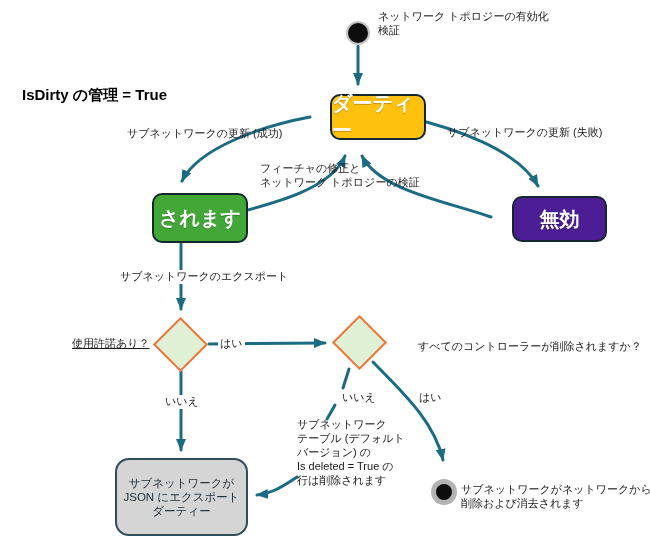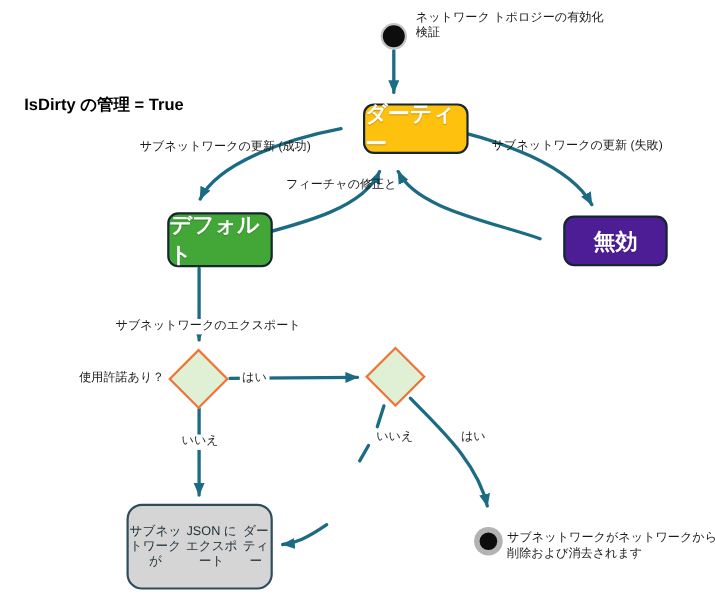--- a/index.html
+++ b/index.html
@@ -14,21 +14,21 @@
            text-shadow:0 1px 1px rgba(0,0,0,.25);margin-left:20px; }
   .state.dirty   { left:310px; top:94px;  width:96px; height:46px; background:#fec10d; }
   .state.clean   { left:132px; top:193px; width:96px; height:50px; background:#43a738; }
   .state.invalid { left:492px; top:196px; width:95px; height:46px; background:#4c1d95; }
   .diamond { position:absolute; z-index:2; width:39px; height:39px; transform:rotate(45deg);
              background:#dff0d5; border:2px solid #f07438; }
   .diamond.d1 { left:161px; top:325px; }
   .diamond.d2 { left:340px; top:323px; }
   .graybox { position:absolute; z-index:2; left:115px; top:458px; width:133px; height:78px;
              background:#d5d5d5; border:2px solid #2e4d5c; border-radius:14px;
-             display:flex; align-items:center; justify-content:center;
+             display:flex; flex-direction:column; justify-content:center;
              font-size:11.5px; line-height:14px; color:#21313a; text-align:center; }
   .initial { position:absolute; z-index:2; left:346px; top:21px; width:24px; height:24px;
              background:#0d0d0d; border:2px solid #c4c4c4; border-radius:50%; }
   .final   { position:absolute; z-index:2; left:431px; top:479px; width:26px; height:26px;
              background:#b3b3b3; border-radius:50%; display:flex; align-items:center; justify-content:center; }
   .final .dot { width:16px; height:16px; background:#0d0d0d; border-radius:50%; }
   .multiline div { white-space:nowrap; }
   .center { }
 </style>
 </head>
@@ -64,45 +64,54 @@
   </div>
 
   <div class="title">IsDirty の管理 = True</div>
 
   <span class="initial"></span>
 
   <div class="state dirty">
     <span>ダーティー</span>
   </div>
   <div class="state clean">
-    <span>デフォルト</span>
+    <span>されます</span>
   </div>
   <div class="state invalid">
     <span>無効</span>
   </div>
 
   <div class="lbl" style="left:127px; top:127px;">サブネットワークの更新 (成功)</div>
   <div class="lbl" style="left:447px; top:126px;">サブネットワークの更新 (失敗)</div>
 
   <div class="lbl multiline center" style="left:260px; top:162px; width:175px;">
     <div>フィーチャの修正と</div>
+    <div>ネットワーク トポロジーの検証</div>
   </div>
 
-  <div class="lbl bg" style="left:103px; top:270px;margin-top:20px;">サブネットワークのエクスポート</div>
+  <div class="lbl bg" style="left:118px; top:270px;">サブネットワークのエクスポート</div>
 
   <span class="diamond d1"></span>
   <span class="diamond d2"></span>
 
-  <div class="lbl" style="left:72px; top:337px;">使用許諾あり？</div>
+  <div class="lbl" style="left:72px; top:337px;text-decoration:underline;">使用許諾あり？</div>
   <div class="lbl bg" style="left:218px; top:337px;">はい</div>
   <div class="lbl bg" style="left:163px; top:395px;">いいえ</div>
 
+  <div class="lbl" style="left:418px; top:340px;">すべてのコントローラーが削除されますか？</div>
   <div class="lbl bg" style="left:340px; top:391px;">いいえ</div>
   <div class="lbl bg" style="left:417px; top:391px;">はい</div>
 
+  <div class="lbl multiline" style="left:297px; top:417px; line-height:14px;">
+    <div>サブネットワーク</div>
+    <div>テーブル (デフォルト</div>
+    <div>バージョン) の</div>
+    <div>Is deleted = True の</div>
+    <div>行は削除されます</div>
+  </div>
 
   <div class="graybox">
     <div>サブネットワークが</div>
     <div>JSON にエクスポート</div>
     <div>ダーティー</div>
   </div>
 
   <span class="final">
       <span class="dot"></span>
     </span>

